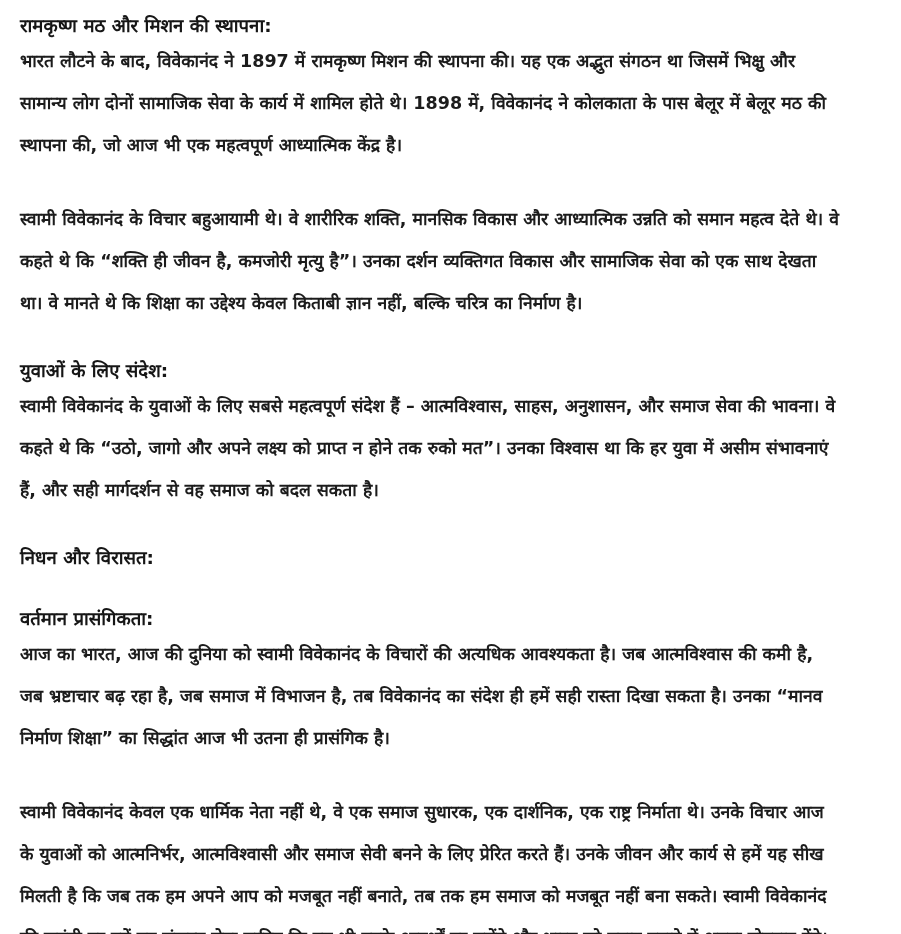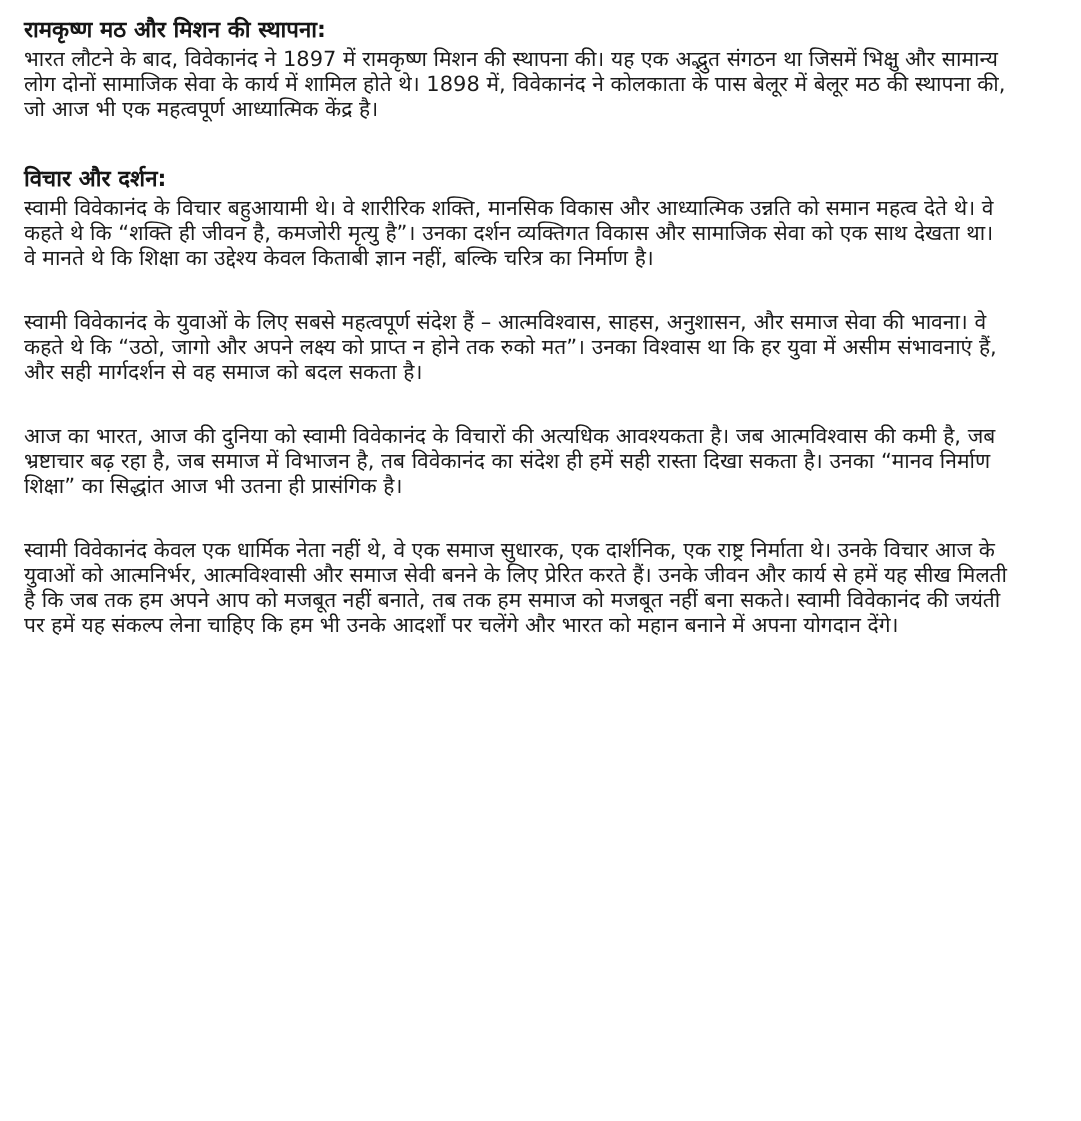--- a/index.html
+++ b/index.html
@@ -30,49 +30,51 @@
     padding: 0;
     font-size: 18.5px;
     font-weight: 700;
     line-height: 29px;
     color: #161616;
   }
   .doc-section p {
     margin: 0;
     padding: 0;
     font-size: 17.5px;
-    font-weight: 400;
-    line-height: 21px;
+    font-weight: 700;
+    line-height: 42px;
     color: #1c1c1c;
     text-align: left;
   }
 </style>
 </head>
 <body>
 
 <main class="doc">
 
   <section class="doc-section">
     <h2>रामकृष्ण मठ और मिशन की स्थापना:</h2>
     <p>भारत लौटने के बाद, विवेकानंद ने 1897 में रामकृष्ण मिशन की स्थापना की। यह एक अद्भुत संगठन था जिसमें भिक्षु और सामान्य लोग दोनों सामाजिक सेवा के कार्य में शामिल होते थे। 1898 में, विवेकानंद ने कोलकाता के पास बेलूर में बेलूर मठ की स्थापना की, जो आज भी एक महत्वपूर्ण आध्यात्मिक केंद्र है।</p>
   </section>
 
   <section class="doc-section">
-    <h2>विचार और दर्शन:</h2>
     <p>स्वामी विवेकानंद के विचार बहुआयामी थे। वे शारीरिक शक्ति, मानसिक विकास और आध्यात्मिक उन्नति को समान महत्व देते थे। वे कहते थे कि “शक्ति ही जीवन है, कमजोरी मृत्यु है”। उनका दर्शन व्यक्तिगत विकास और सामाजिक सेवा को एक साथ देखता था। वे मानते थे कि शिक्षा का उद्देश्य केवल किताबी ज्ञान नहीं, बल्कि चरित्र का निर्माण है।</p>
   </section>
 
   <section class="doc-section">
+    <h2>युवाओं के लिए संदेश:</h2>
     <p>स्वामी विवेकानंद के युवाओं के लिए सबसे महत्वपूर्ण संदेश हैं – आत्मविश्वास, साहस, अनुशासन, और समाज सेवा की भावना। वे कहते थे कि “उठो, जागो और अपने लक्ष्य को प्राप्त न होने तक रुको मत”। उनका विश्वास था कि हर युवा में असीम संभावनाएं हैं, और सही मार्गदर्शन से वह समाज को बदल सकता है।</p>
   </section>
 
   <section class="doc-section">
+    <h2>निधन और विरासत:</h2>
   </section>
 
   <section class="doc-section">
+    <h2>वर्तमान प्रासंगिकता:</h2>
     <p>आज का भारत, आज की दुनिया को स्वामी विवेकानंद के विचारों की अत्यधिक आवश्यकता है। जब आत्मविश्वास की कमी है, जब भ्रष्टाचार बढ़ रहा है, जब समाज में विभाजन है, तब विवेकानंद का संदेश ही हमें सही रास्ता दिखा सकता है। उनका “मानव निर्माण शिक्षा” का सिद्धांत आज भी उतना ही प्रासंगिक है।</p>
   </section>
 
   <section class="doc-section">
     <p>स्वामी विवेकानंद केवल एक धार्मिक नेता नहीं थे, वे एक समाज सुधारक, एक दार्शनिक, एक राष्ट्र निर्माता थे। उनके विचार आज के युवाओं को आत्मनिर्भर, आत्मविश्वासी और समाज सेवी बनने के लिए प्रेरित करते हैं। उनके जीवन और कार्य से हमें यह सीख मिलती है कि जब तक हम अपने आप को मजबूत नहीं बनाते, तब तक हम समाज को मजबूत नहीं बना सकते। स्वामी विवेकानंद की जयंती पर हमें यह संकल्प लेना चाहिए कि हम भी उनके आदर्शों पर चलेंगे और भारत को महान बनाने में अपना योगदान देंगे।</p>
   </section>
 
 </main>
 
 </body></html>

